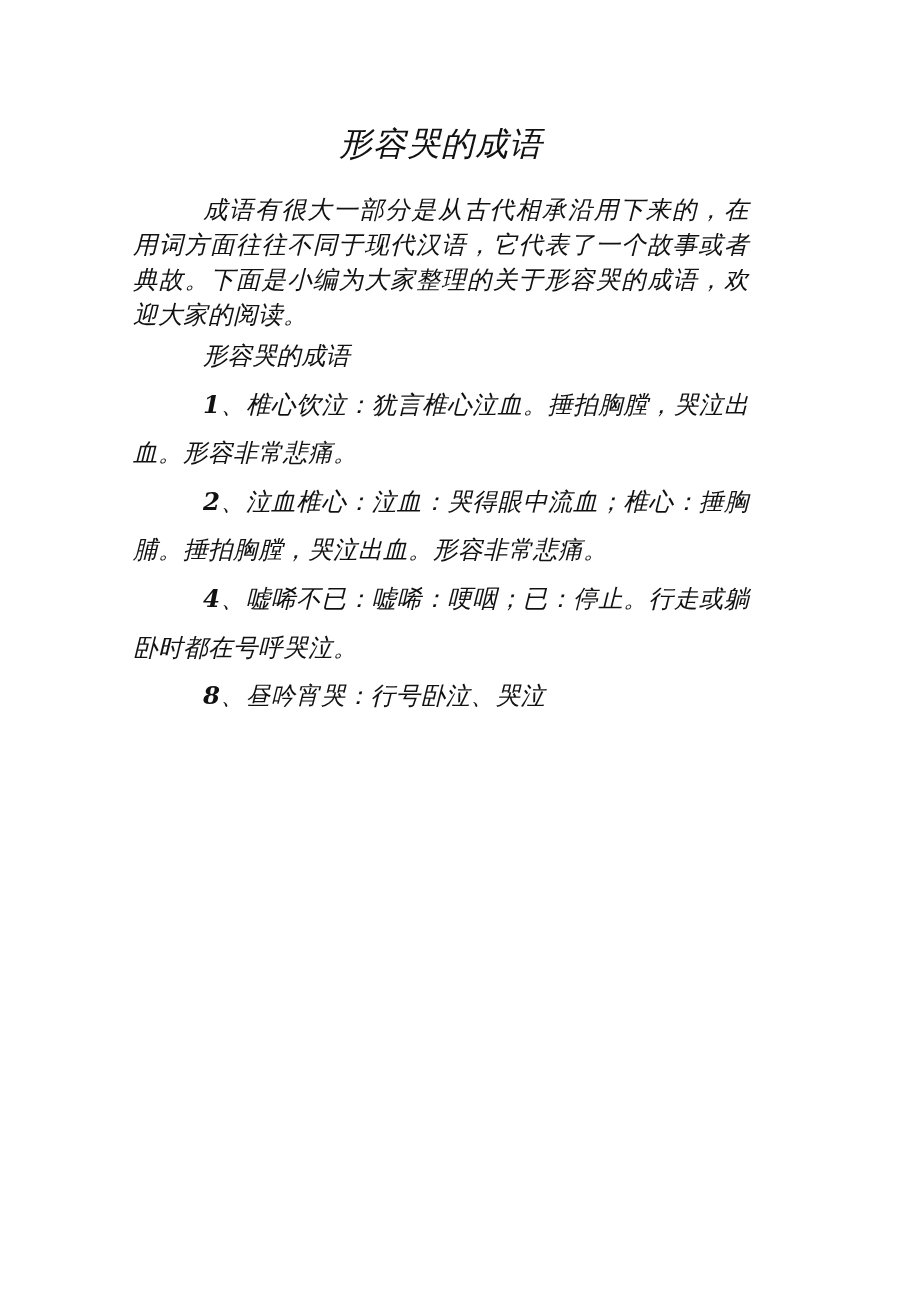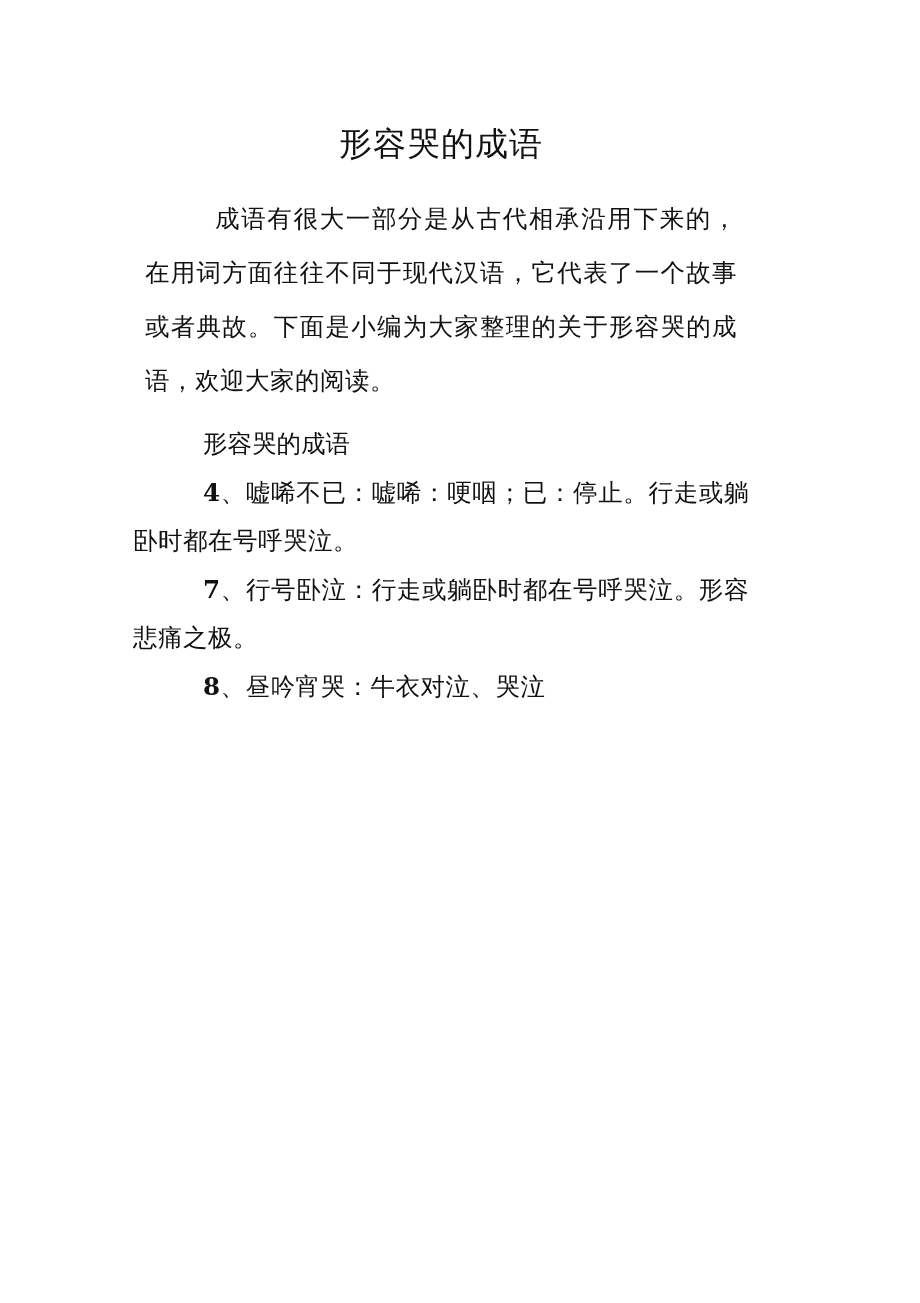--- a/index.html
+++ b/index.html
@@ -13,33 +13,34 @@
       position: relative;
       overflow: hidden;
       font-family: "DejaVu Serif", "Liberation Serif", serif;
       color: #111111;
     }
     .page {
       position: absolute;
       left: 133px;
       top: 118px;
       width: 616px;
+      font-style: italic;
     }
     .title {
       text-align: center;
       font-size: 33px;
       line-height: 52px;
       margin: 0 0 22px 0;
       font-weight: normal;
       letter-spacing: 1px;
     }
     .para {
       font-size: 24.5px;
-      line-height: 54px;
-      margin: 12px;
+      line-height: 35px;
+      margin: 0;
       text-indent: 70px;
       text-align: justify;
       letter-spacing: 0.5px;
     }
     .subhead {
       font-size: 24.5px;
       line-height: 48.6px;
       margin: 0;
       text-indent: 70px;
       font-weight: normal;
@@ -62,16 +63,17 @@
 </head>
 <body>
 
 <div class="page">
   <h1 class="title">形容哭的成语</h1>
 
   <p class="para">成语有很大一部分是从古代相承沿用下来的，在用词方面往往不同于现代汉语，它代表了一个故事或者典故。下面是小编为大家整理的关于形容哭的成语，欢迎大家的阅读。</p>
 
   <p class="subhead">形容哭的成语</p>
 
+  <p class="item"><span class="num">1</span><span>、椎心饮泣：犹言椎心泣血。捶拍胸膛，哭泣出血。形容非常悲痛。</span></p>
+  <p class="item"><span class="num">2</span><span>、泣血椎心：泣血：哭得眼中流血；椎心：捶胸脯。捶拍胸膛，哭泣出血。形容非常悲痛。</span></p>
   <p class="item"><span class="num">4</span><span>、嘘唏不已：嘘唏：哽咽；已：停止。行走或躺卧时都在号呼哭泣。</span></p>
-  <p class="item"><span class="num">7</span><span>、行号卧泣：行走或躺卧时都在号呼哭泣。形容悲痛之极。</span></p>
-  <p class="item"><span class="num">8</span><span>、昼吟宵哭：牛衣对泣、哭泣</span></p>
+  <p class="item"><span class="num">8</span><span>、昼吟宵哭：行号卧泣、哭泣</span></p>
 </div>
 
 </body></html>

